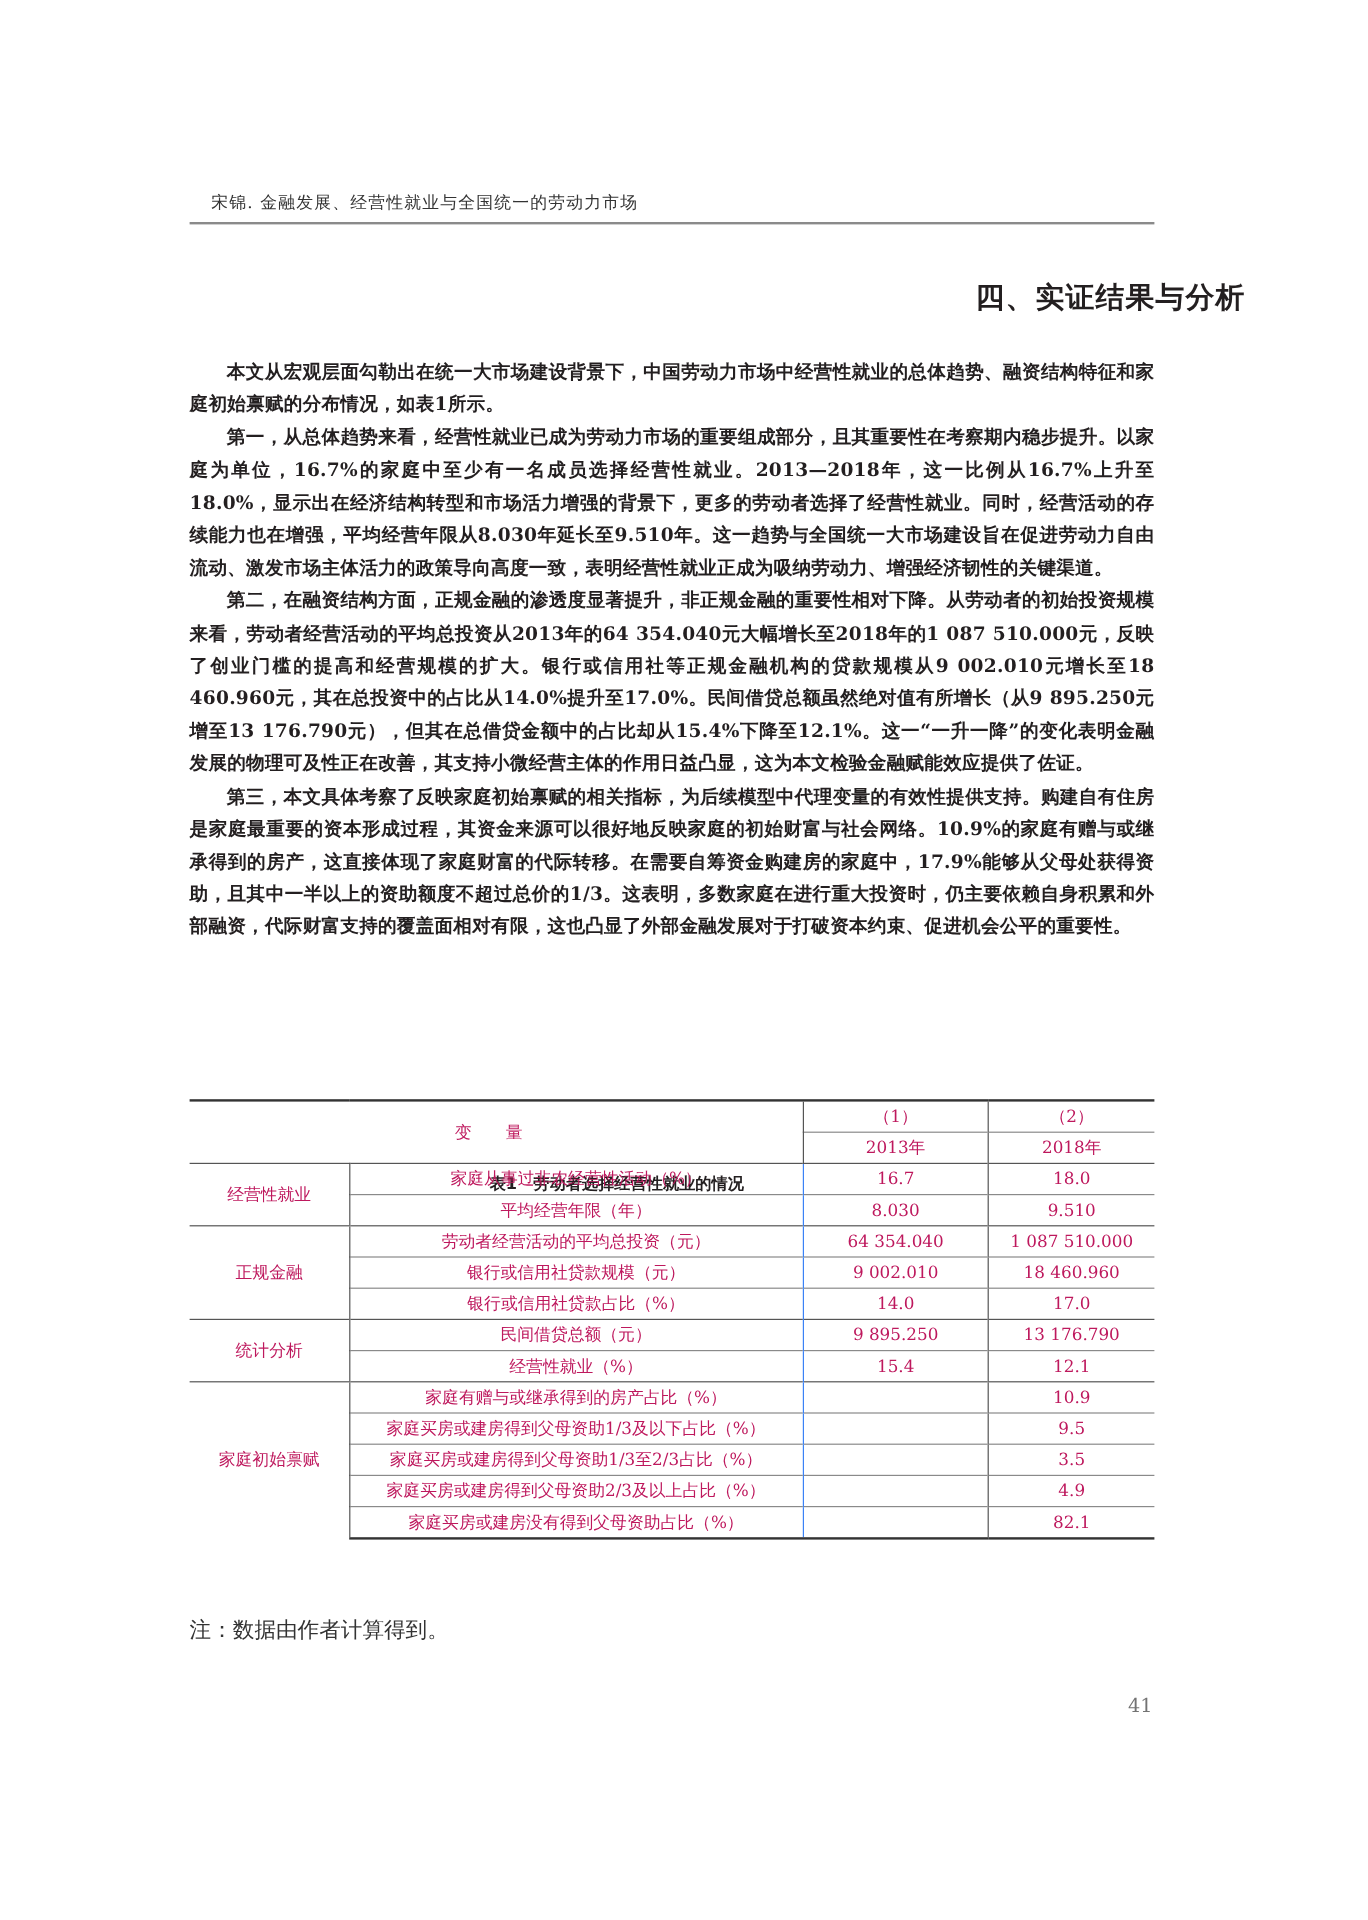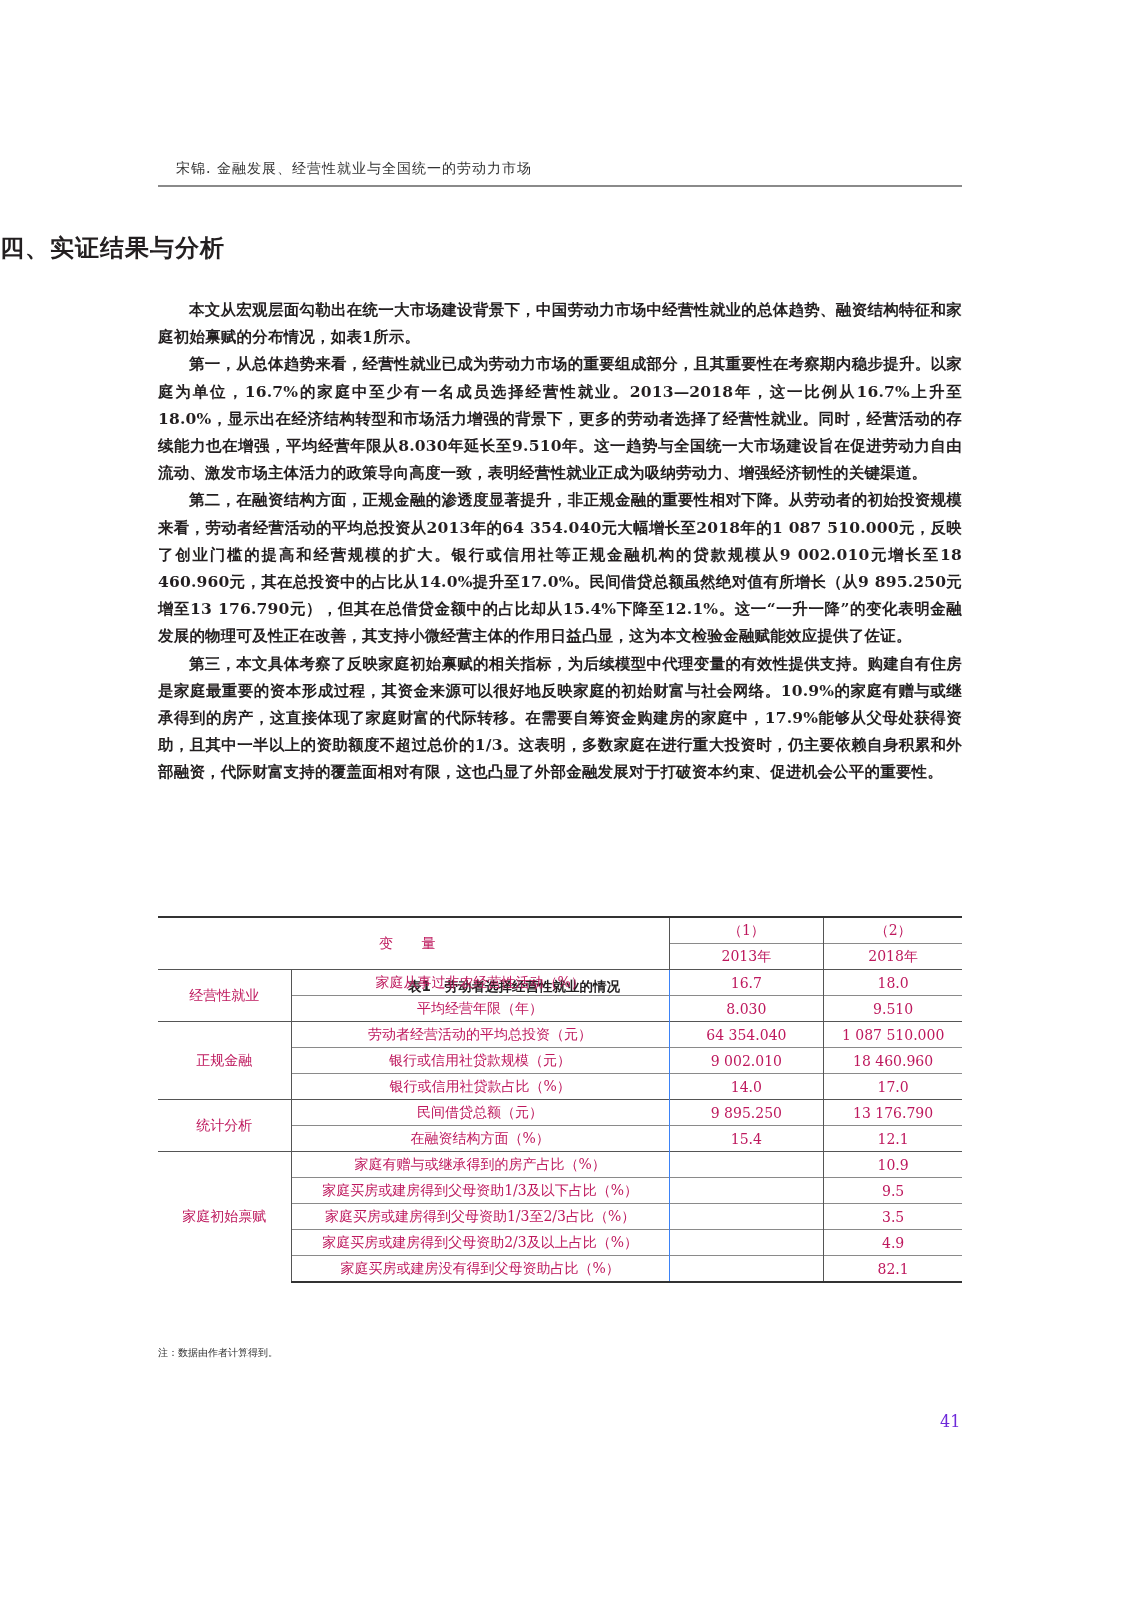--- a/index.html
+++ b/index.html
@@ -1,40 +1,40 @@
 <!DOCTYPE html>
 <html><head>
 <meta charset="utf-8">
 <style>
   html, body { margin: 0; padding: 0; background: #ffffff; }
   body { width: 1140px; height: 1600px; position: relative; overflow: hidden;
          font-family: "DejaVu Serif", "Liberation Serif", serif; color: #231f20; }
   .running-head { position: absolute; left: 176px; top: 160px; width: 804px;
          font-size: 14px; letter-spacing: 1px; color: #333; }
   .head-rule { position: absolute; left: 158px; top: 185px; width: 804px; height: 2px; background: #8a8a8a; }
-  .section-title { position: absolute; left: 0; top: 232px; width: 1038px; text-align: left;
+  .section-title { position: absolute; left: 0; top: 232px; width: 1038px; text-align: right;
          font-family: Liberation Serif, serif; font-size: 24px; font-weight: bold; letter-spacing: 1px; }
   .body-text { position: absolute; left: 158px; top: 296px; width: 804px; font-size: 15.5px; line-height: 27.2px; }
   .subhead { font-family: "DejaVu Sans", "Liberation Sans", sans-serif; font-weight: bold; text-indent: 30px; margin: 0; font-size: 15.5px; }
   .para { margin: 0; text-indent: 31px; text-align: justify; letter-spacing: 0.2px; font-weight: bold; }
   .table-caption { position: absolute; left: 0; top: 978px; width: 1028px; text-align: center;
          font-family: "DejaVu Sans", "Liberation Sans", sans-serif; font-size: 13.5px; font-weight: bold; }
   table.data { position: absolute; left: 158px; top: 916px; width: 804px; border-collapse: collapse;
          font-size: 14px; color: #be185d; }
   table.data td { text-align: center; padding: 0; height: 25px; border-top: 1px solid #8a8a8a; }
   table.data tr.hdr1 td { border-top: 2px solid #333; }
   table.data tr.group-start td { border-top: 1px solid #555; }
   table.data td.grp { border-right: 1px solid #555; width: 133px; vertical-align: middle; }
   table.data td.var { border-right: 1px solid #3b82f6; width: 378px; }
   table.data td.c1 { border-right: 1px solid #555; width: 154px; }
   table.data td.c2 { width: 138px; }
   table.data tr.last td { border-bottom: 2px solid #333; }
   table.data td.hvar { border-right: 1px solid #555; letter-spacing: 12px; }
-  .note { position: absolute; left: 158px; top: 1346px; font-size: 10px; color: #333; }
-  .page-num { position: absolute; left: 940px; top: 1412px; font-size: 16px; color: #6d28d9; }
+  .note { position: absolute; left: 158px; top: 1346px; font-size: 18px; color: #333; }
+  .page-num { position: absolute; left: 940px; top: 1412px; font-size: 16px; color: #737373; }
 </style>
 </head>
 <body>
 
 <div class="running-head">宋锦. 金融发展、经营性就业与全国统一的劳动力市场</div>
 <div class="head-rule"></div>
 
 <div class="section-title">四、实证结果与分析</div>
 
 <div class="body-text">
@@ -87,21 +87,21 @@
     <td class="c2">17.0</td>
   </tr>
 
   <tr class="group-start">
     <td class="grp" rowspan="2">统计分析</td>
     <td class="var">民间借贷总额（元）</td>
     <td class="c1">9 895.250</td>
     <td class="c2">13 176.790</td>
   </tr>
   <tr>
-    <td class="var">在融资结构方面（%）</td>
+    <td class="var">经营性就业（%）</td>
     <td class="c1">15.4</td>
     <td class="c2">12.1</td>
   </tr>
 
   <tr class="group-start">
     <td class="grp" rowspan="5">家庭初始禀赋</td>
     <td class="var">家庭有赠与或继承得到的房产占比（%）</td>
     <td class="c1"></td>
     <td class="c2">10.9</td>
   </tr>

